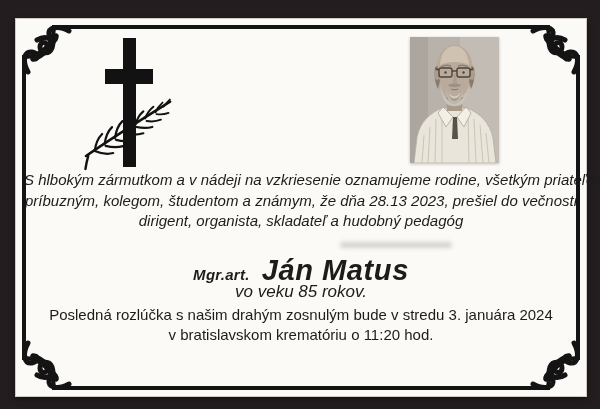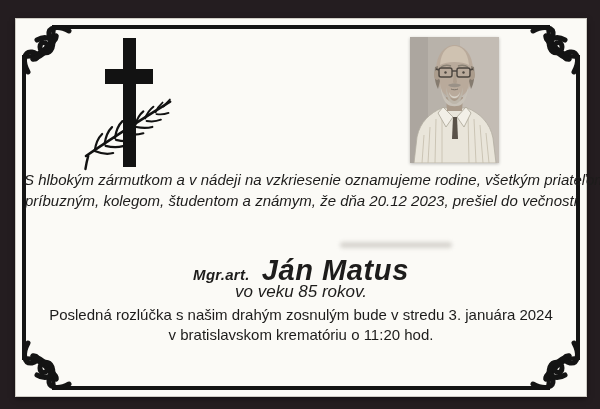--- a/index.html
+++ b/index.html
@@ -137,21 +137,22 @@
         <path d="M38 48 C41 46 48 46 51 48 C49 51 40 51 38 48 Z" fill="#9a9187"></path>
         <path d="M41 52 C43 53 46 53 48 52" stroke="#7c7268" stroke-width="1" fill="none"></path>
         <path d="M39 55 C41 61 48 61 50 55 C49 63 40 63 39 55 Z" fill="#d9d4ca"></path>
       </svg>
     </div>
 
     <div class="smudge"></div>
 
     <div class="txt announce">
       <div>S hlbokým zármutkom a v nádeji na vzkriesenie oznamujeme rodine, všetkým priateľom,</div>
-      <div>príbuzným, kolegom, študentom a známym, že dňa 20.12 2023, prešiel do večnosti</div>
+      <div>príbuzným, kolegom, študentom a známym, že dňa 28.13 2023, prešiel do večnosti</div>
+      <div>dirigent, organista, skladateľ a hudobný pedagóg</div>
     </div>
 
     <div class="txt nameline">
       <span class="name-prefix">Mgr.art.</span><span class="name-main">Ján Matus</span>
     </div>
 
     <div class="txt ageline">vo veku 85 rokov.</div>
 
     <div class="txt farewell">
       <div>Posledná rozlúčka s našim drahým zosnulým bude v stredu 3. januára 2024</div>

